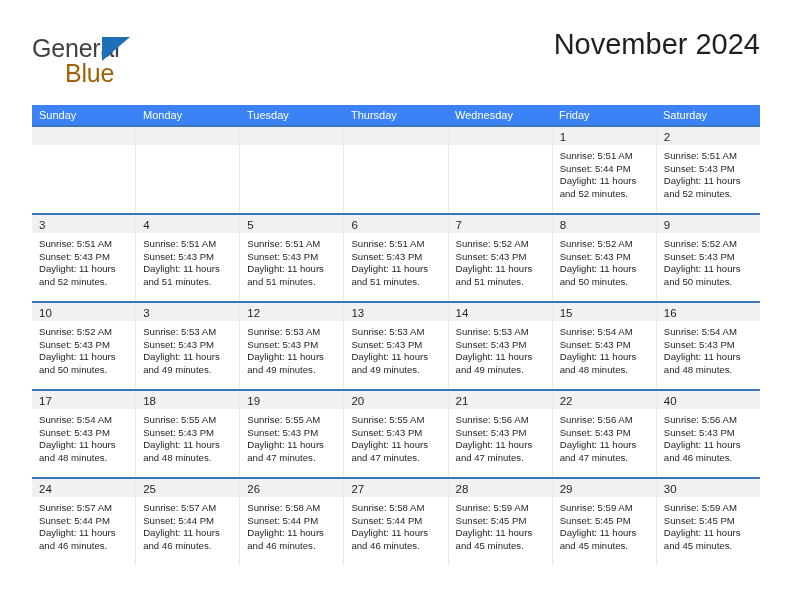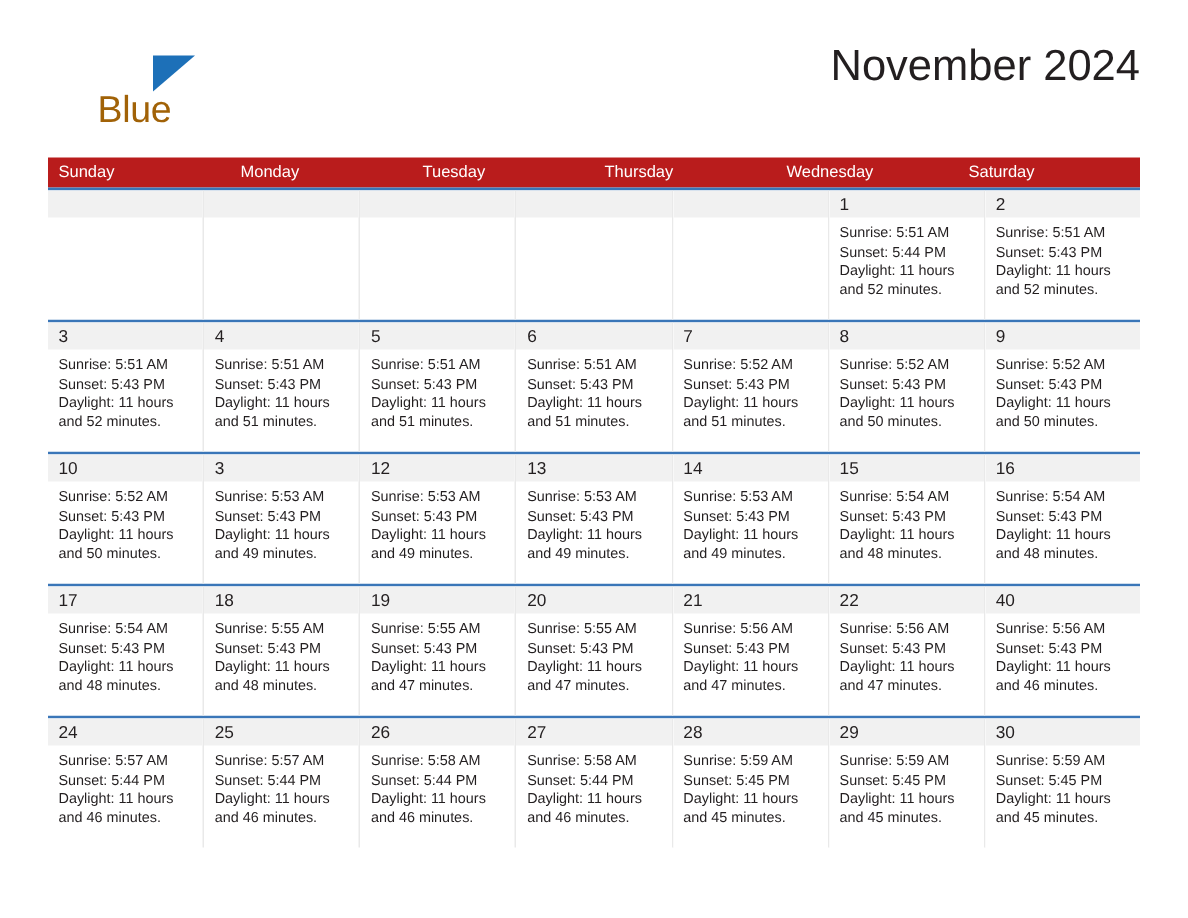--- a/index.html
+++ b/index.html
@@ -89,21 +89,21 @@
 
   
   .calendar {
     position: absolute;
     left: 32px;
     top: 105px;
     width: 728px;
   }
   .dow-row {
     display: flex;
-    background: #b91c1c;
+    background: #3b82f6;
     height: 20px;
   }
   .dow-cell {
     flex: 1 1 0;
     color: #ffffff;
     font-size: 11px;
     line-height: 20px;
     padding-left: 7px;
     box-sizing: border-box;
     white-space: nowrap;
@@ -153,37 +153,39 @@
   }
 </style>
 </head>
 <body>
 
 <div class="page">
 
   <div class="header">
 
     <div class="logo">
+      <span class="logo-general">General</span>
       <span class="logo-triangle"></span>
       <span class="logo-blue">Blue</span>
     </div>
 
     <div class="title-block">
       <div class="cal-title">November 2024</div>
     </div>
 
   </div>
 
   <div class="calendar">
     <div class="dow-row">
         <div class="dow-cell">Sunday</div>
         <div class="dow-cell">Monday</div>
         <div class="dow-cell">Tuesday</div>
         <div class="dow-cell">Thursday</div>
         <div class="dow-cell">Wednesday</div>
+        <div class="dow-cell">Friday</div>
         <div class="dow-cell">Saturday</div>
       </div>
     <div class="weeks-container">
         <div class="week-row">
           <div class="day-cell empty">
             <div class="day-num-band"><span class="day-num"></span></div>
           </div>
           <div class="day-cell empty">
             <div class="day-num-band"><span class="day-num"></span></div>
           </div>

